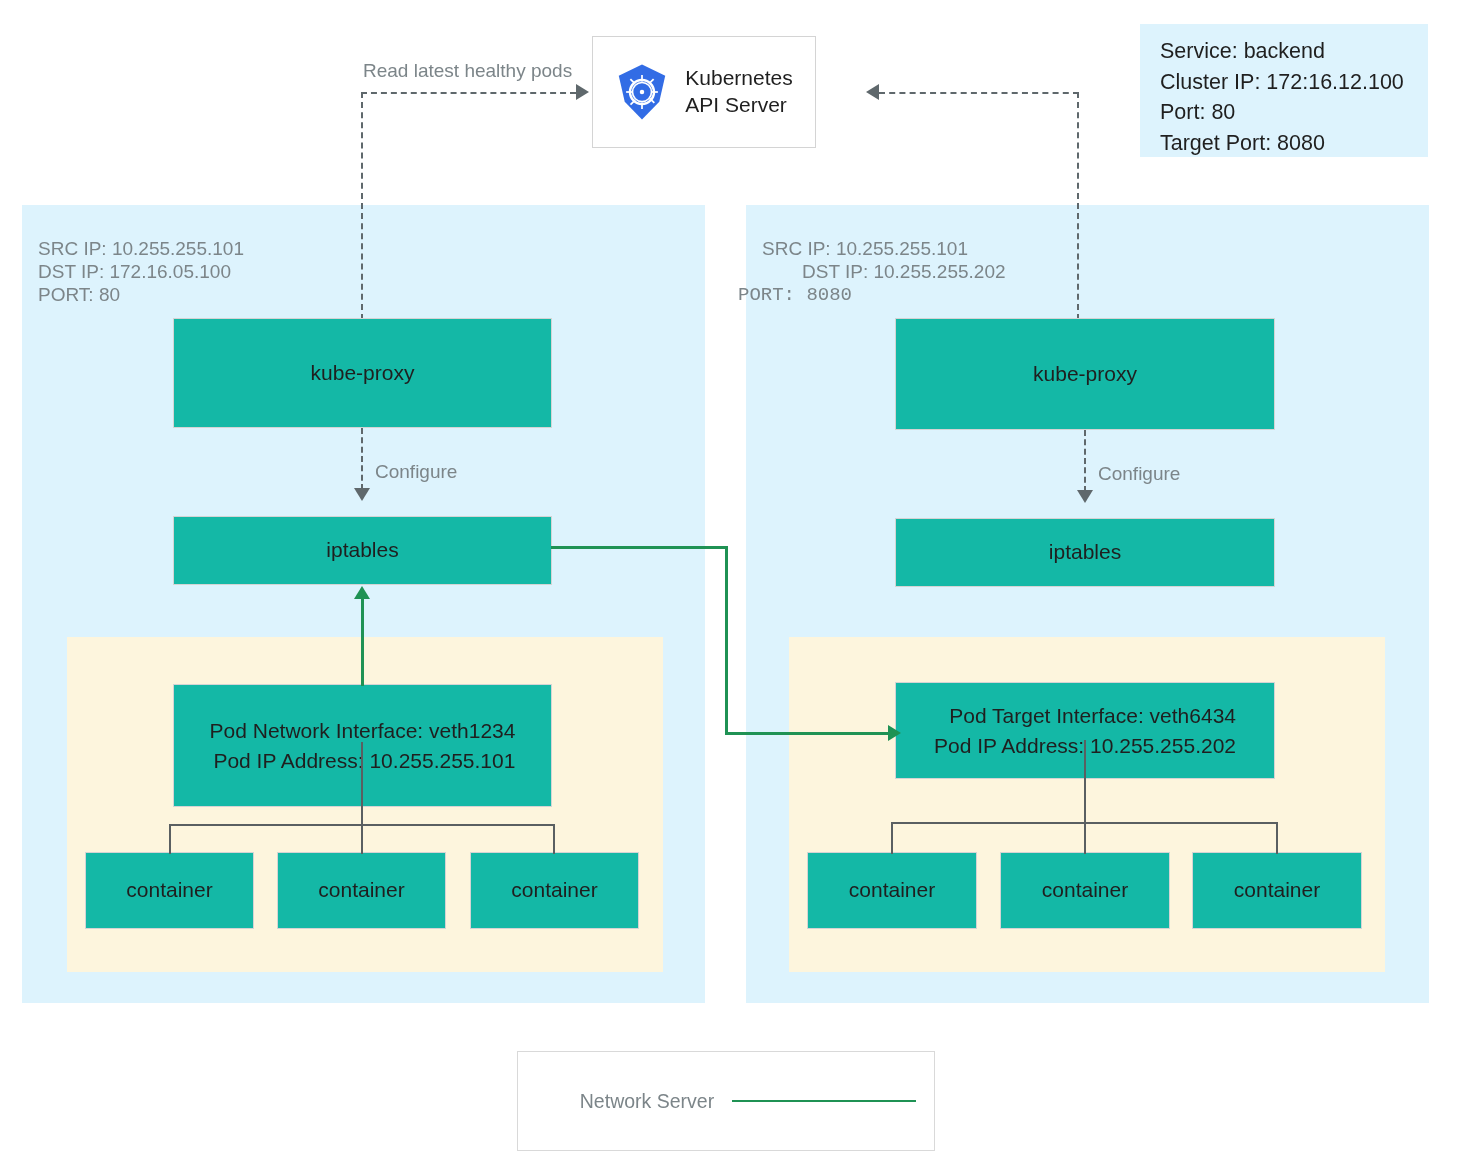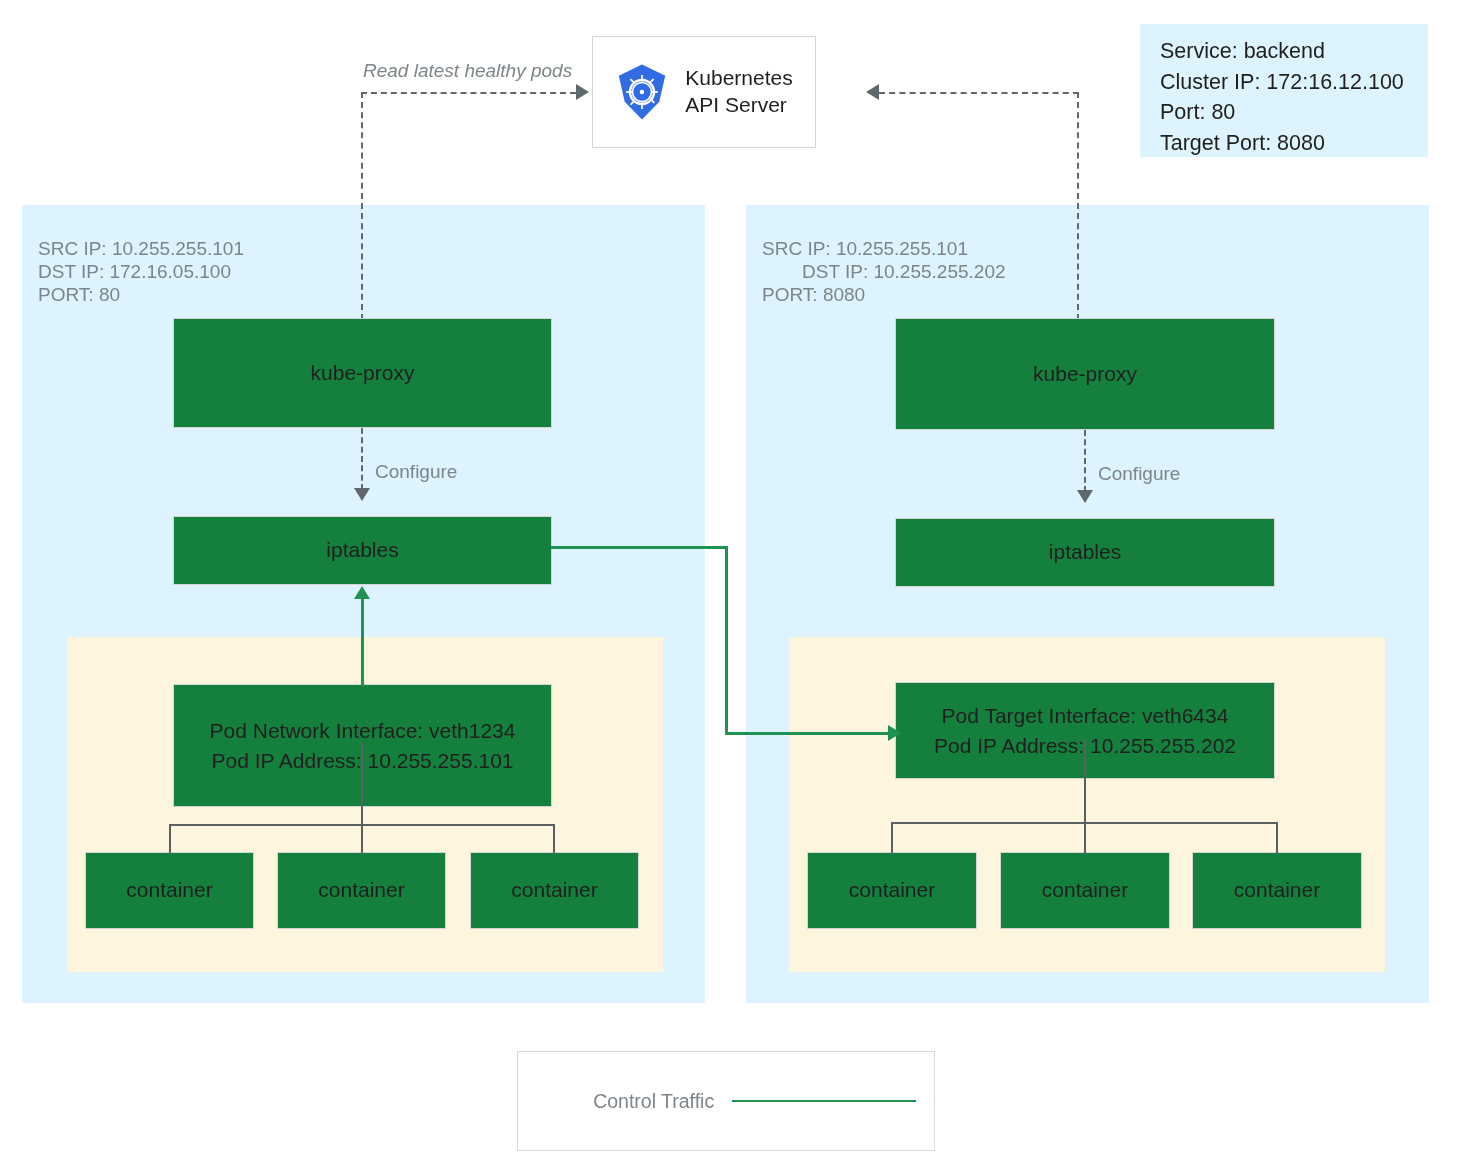--- a/index.html
+++ b/index.html
@@ -20,27 +20,27 @@
   
   .node-region{
     background:#ddf3fd;
   }
   .pod-region{
     background:#fdf5dd;
   }
 
   
   .box{
-    background:#15803d;
+    background:#14b8a6;
     border:1px solid #d4d4d4;
     box-sizing:border-box;
     display:flex;
     align-items:center;
     justify-content:center;
-    text-align:center;
+    text-align:right;
     color:#1f1f1f;
     z-index:6;
   }
   .box-lbl{font-size:21px;line-height:1.26;white-space:pre;}
   .box-lbl.two-line{font-size:21px;line-height:1.42;}
 
   
   .ann{
     color:#7c8589;
     font-size:19px;
@@ -217,21 +217,21 @@
     </span>
     <span class="api-label">Kubernetes
 API Server</span>
   </div>
 
   <div class="abs svc-card" style="left:1140px;top:24px;width:288px;height:133px;">Service: backend
 Cluster IP: 172:16.12.100
 Port: 80
 Target Port: 8080</div>
 
-  <div class="abs ann" style="left:363px;top:58px;font-style:italic;">Read latest healthy pods</div>
+  <div class="abs ann" style="left:363px;top:58px;">Read latest healthy pods</div>
 
   <div class="abs ann" style="left:38px;top:236px;">SRC IP: 10.255.255.101</div>
   <div class="abs ann" style="left:38px;top:259px;">DST IP: 172.16.05.100</div>
   <div class="abs ann" style="left:38px;top:282px;">PORT: 80</div>
 
   <div class="abs box" style="left:173px;top:318px;width:379px;height:110px;">
     <span class="box-lbl">kube-proxy</span>
   </div>
 
   <div class="abs ann" style="left:375px;top:459px;">Configure</div>
@@ -250,21 +250,21 @@
   </div>
   <div class="abs box" style="left:277px;top:852px;width:169px;height:77px;">
     <span class="box-lbl">container</span>
   </div>
   <div class="abs box" style="left:470px;top:852px;width:169px;height:77px;">
     <span class="box-lbl">container</span>
   </div>
 
   <div class="abs ann" style="left:762px;top:236px;">SRC IP: 10.255.255.101</div>
   <div class="abs ann" style="left:802px;top:259px;">DST IP: 10.255.255.202</div>
-  <div class="abs ann" style="left:762px;top:282px;">PORT: 8080</div>
+  <div class="abs ann" style="left:738px;top:282px;font-family:Liberation Mono, monospace;">PORT: 8080</div>
 
   <div class="abs box" style="left:895px;top:318px;width:380px;height:112px;">
     <span class="box-lbl">kube-proxy</span>
   </div>
 
   <div class="abs ann" style="left:1098px;top:461px;">Configure</div>
 
   <div class="abs box" style="left:895px;top:518px;width:380px;height:69px;">
     <span class="box-lbl">iptables</span>
   </div>
@@ -279,20 +279,20 @@
   </div>
   <div class="abs box" style="left:1000px;top:852px;width:170px;height:77px;">
     <span class="box-lbl">container</span>
   </div>
   <div class="abs box" style="left:1192px;top:852px;width:170px;height:77px;">
     <span class="box-lbl">container</span>
   </div>
 
   <div class="abs legend" style="left:517px;top:1051px;width:418px;height:100px;">
     <div class="legend-row">
-      <span class="legend-text">Control Traffic</span>
+      <span class="legend-text">Network Server</span>
       <span class="legend-swatch">
         <span class="sw-solid"></span>
       </span>
     </div>
   </div>
 
 </div>
 
 </body></html>

